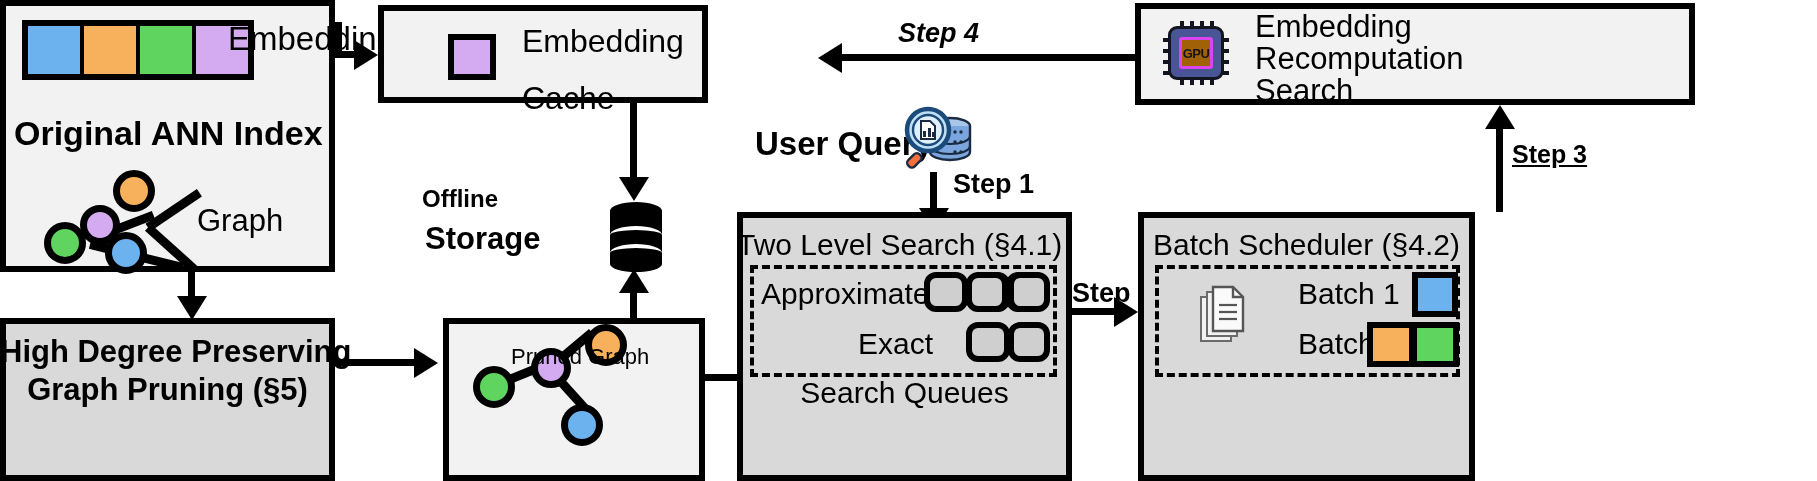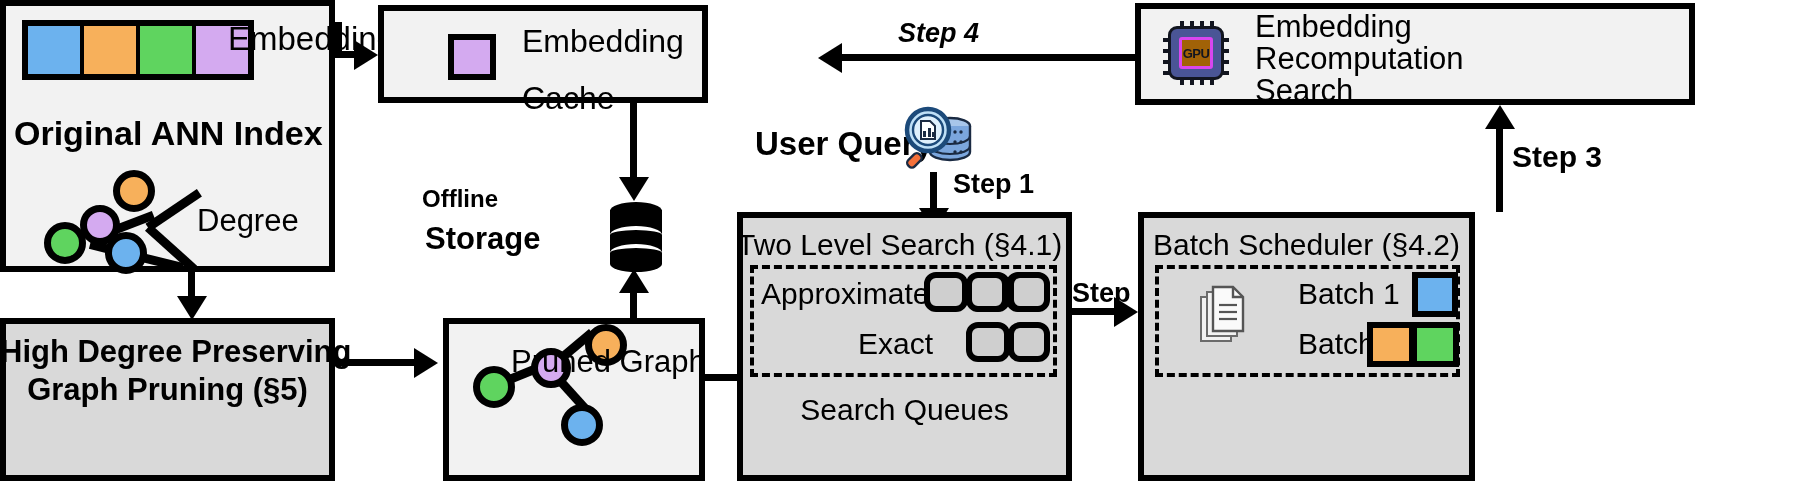--- a/index.html
+++ b/index.html
@@ -71,21 +71,21 @@
     <div class="edge" style="left:90px;top:235px;width:68px;transform:rotate(-21deg);"></div>
     <div class="edge" style="left:90px;top:240px;width:96px;transform:rotate(14deg);"></div>
     <div class="edge" style="left:148px;top:223px;width:62px;transform:rotate(-34deg);"></div>
     <div class="edge" style="left:148px;top:223px;width:62px;transform:rotate(42deg);"></div>
     <div class="node" style="left:113px;top:170px;width:42px;height:42px;background:#f7b05b;"></div>
     <div class="node" style="left:80px;top:205px;width:40px;height:40px;background:#d4aaf0;"></div>
     <div class="node" style="left:44px;top:222px;width:42px;height:42px;background:#5fd45f;"></div>
     <div class="node" style="left:105px;top:232px;width:42px;height:42px;background:#6cb2ee;"></div>
   </div>
 
-  <div class="lbl" style="left:197px;top:204px;font-size:31px;">Degree</div>
+  <div class="lbl" style="left:197px;top:204px;font-size:31px;">Graph</div>
 
   <div class="ln vline" style="left:188px;top:272px;height:32px;"></div>
   <div class="ah-d" style="left:177px;top:296px;"></div>
 
   <div class="box gray" style="left:0px;top:318px;width:335px;height:163px;"></div>
   <div class="lbl bold ctr" style="left:0px;top:335px;width:335px;font-size:31px;">High Degree Preserving</div>
   <div class="lbl bold ctr" style="left:0px;top:373px;width:335px;font-size:31px;">Graph Pruning (§5)</div>
 
   <div class="ln hline" style="left:335px;top:359px;width:85px;"></div>
   <div class="ah-r" style="left:414px;top:348px;"></div>
@@ -121,21 +121,21 @@
   <div class="graph" style="left:443px;top:318px;width:262px;height:163px;">
     <div class="edge" style="left:54px;top:62px;width:66px;transform:rotate(-22deg);"></div>
     <div class="edge" style="left:106px;top:46px;width:56px;transform:rotate(-40deg);"></div>
     <div class="edge" style="left:106px;top:46px;width:58px;transform:rotate(48deg);"></div>
     <div class="node" style="left:142px;top:6px;width:42px;height:42px;background:#f7b05b;"></div>
     <div class="node" style="left:88px;top:30px;width:40px;height:40px;background:#d4aaf0;"></div>
     <div class="node" style="left:30px;top:48px;width:42px;height:42px;background:#5fd45f;"></div>
     <div class="node" style="left:118px;top:86px;width:42px;height:42px;background:#6cb2ee;"></div>
   </div>
 
-  <div class="lbl" style="left:511px;top:345px;font-size:31px;">Pruned Graph</div>
+  <div class="lbl" style="left:511px;top:345px;font-size:22px;">Pruned Graph</div>
 
   <div class="ln hline" style="left:705px;top:374px;width:58px;"></div>
   <div class="ah-r" style="left:752px;top:363px;"></div>
 
   <div class="lbl bold" style="left:755px;top:126px;font-size:33px;">User Query</div>
 
   <svg style="position:absolute;left:900px;top:104px;" width="74" height="72" viewBox="0 0 74 72">
     <ellipse cx="50" cy="22" rx="20" ry="8" fill="#a8c6ea" stroke="#1a2a42" stroke-width="2.4"></ellipse>
     <path d="M30 22 v26 a20 8 0 0 0 40 0 V22" fill="#7ba6dd" stroke="#1a2a42" stroke-width="2.4"></path>
     <path d="M30 32 a20 8 0 0 0 40 0" fill="none" stroke="#1a2a42" stroke-width="2.2"></path>
@@ -168,21 +168,21 @@
   <div class="slot" style="left:968px;top:272px;width:42px;height:40px;"></div>
   <div class="slot" style="left:1006px;top:272px;width:42px;height:40px;"></div>
   <div class="slot" style="left:1008px;top:272px;width:42px;height:40px;"></div>
   <div class="slot" style="left:966px;top:272px;width:42px;height:40px;"></div>
   <div class="slot" style="left:924px;top:272px;width:44px;height:40px;"></div>
 
   <div class="lbl" style="left:858px;top:327px;font-size:30px;">Exact</div>
   <div class="slot" style="left:966px;top:322px;width:44px;height:40px;"></div>
   <div class="slot" style="left:1008px;top:322px;width:42px;height:40px;"></div>
 
-  <div class="lbl ctr" style="left:737px;top:393px;width:335px;font-size:30px;">Search Queues</div>
+  <div class="lbl ctr" style="left:737px;top:376px;width:335px;font-size:30px;">Search Queues</div>
 
   <div class="ln hline" style="left:1072px;top:308px;width:50px;"></div>
   <div class="ah-r" style="left:1114px;top:297px;"></div>
   <div class="lbl bold" style="left:1072px;top:278px;font-size:27px;">Step 2</div>
 
   <div class="box gray" style="left:1138px;top:212px;width:337px;height:269px;"></div>
   <div class="lbl ctr" style="left:1138px;top:228px;width:337px;font-size:30px;">Batch Scheduler (§4.2)</div>
 
   <div class="dash" style="left:1155px;top:265px;width:305px;height:112px;"></div>
 
@@ -199,21 +199,21 @@
   <div class="lbl" style="left:1298px;top:277px;font-size:30px;">Batch 1</div>
   <div class="swatch" style="left:1412px;top:272px;width:46px;height:45px;background:#6cb2ee;"></div>
 
   <div class="lbl" style="left:1298px;top:327px;font-size:30px;">Batch 2</div>
   <div class="swatch" style="left:1367px;top:322px;width:48px;height:45px;background:#f7b05b;"></div>
   <div class="swatch" style="left:1411px;top:322px;width:48px;height:45px;background:#5fd45f;"></div>
 
 
   <div class="ln vline" style="left:1496px;top:128px;height:84px;"></div>
   <div class="ah-u" style="left:1485px;top:105px;"></div>
-  <div class="lbl bold" style="left:1512px;top:140px;font-size:30px;">Step 3</div>
+  <div class="lbl bold" style="left:1512px;top:140px;font-size:25px;text-decoration:underline;">Step 3</div>
 
   <div class="box" style="left:1135px;top:3px;width:560px;height:102px;"></div>
 
   <div class="chip" style="left:1168px;top:26px;width:56px;height:54px;">
     <div class="core">GPU</div>
     <div class="pin" style="left:9px;top:-8px;width:4px;height:8px;"></div>
     <div class="pin" style="left:19px;top:-8px;width:4px;height:8px;"></div>
     <div class="pin" style="left:29px;top:-8px;width:4px;height:8px;"></div>
     <div class="pin" style="left:39px;top:-8px;width:4px;height:8px;"></div>
     <div class="pin" style="left:9px;bottom:-8px;width:4px;height:8px;"></div>

